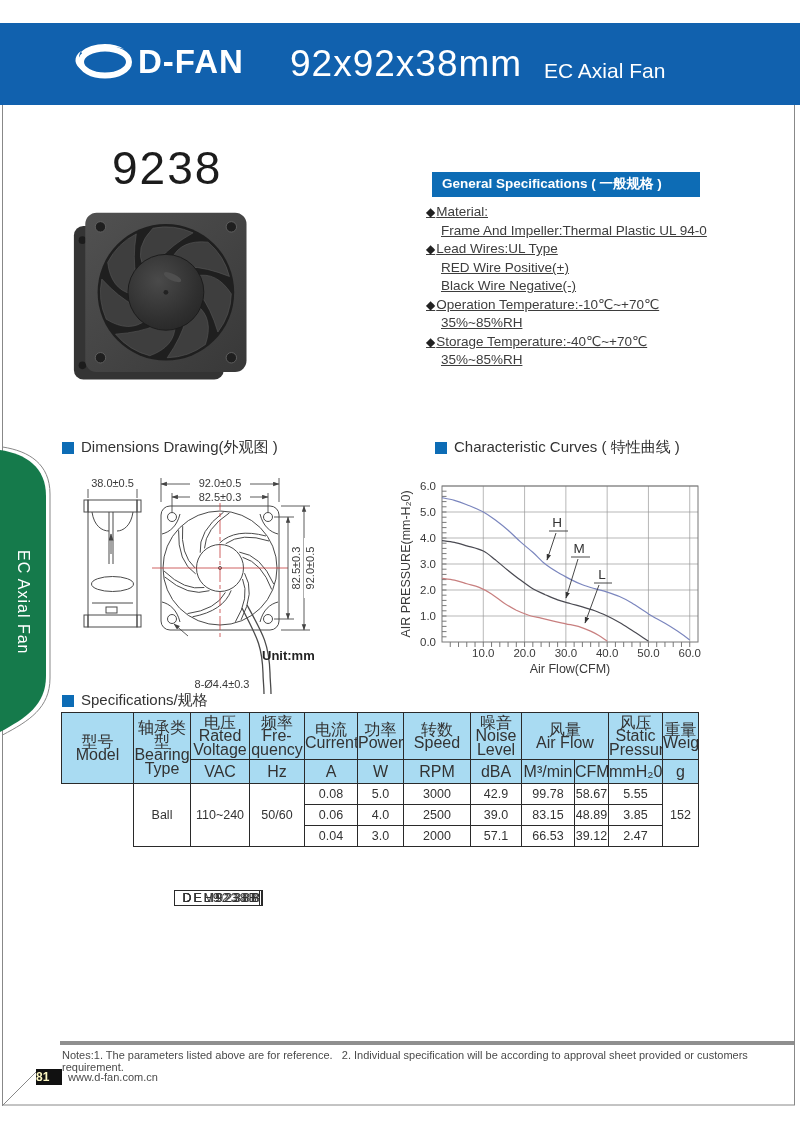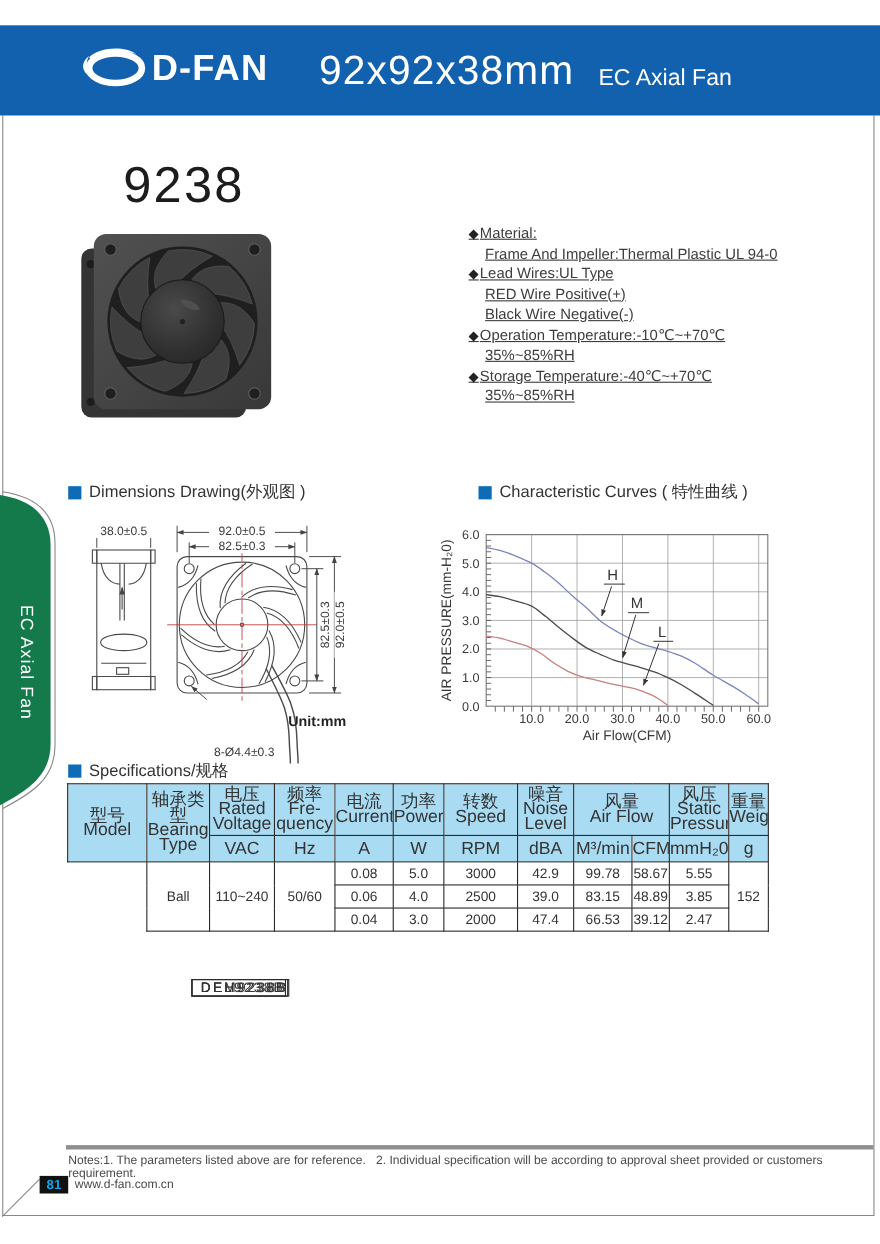--- a/index.html
+++ b/index.html
@@ -48,22 +48,22 @@
     font-weight:normal;font-size:16px;color:#333;padding:0;overflow:hidden;}
   #spec-table thead td{background:#a9dbf2;line-height:13.5px;}
   #spec-table .hmain{height:47px;}
   #spec-table .hunit{height:24px;}
   #spec-table tbody tr{height:21px;}
   #spec-table tbody td{font-size:12.5px;margin-top:36px;}
   #spec-table tbody td.model{text-align:left;padding-left:8px;}
   
   .fbar{position:absolute;left:60px;top:1041px;width:734px;height:4px;background:#8f8f8f;}
   .notes{position:absolute;left:62px;top:1049px;font-size:11px;color:#4a4a4a;white-space:pre-wrap;}
-  .pageno{position:absolute;left:36px;top:1069px;width:26px;height:16px;background:#111;color:#0ea5e9;
-    font-size:12px;font-weight:bold;text-align:center;line-height:16px;}
+  .pageno{position:absolute;left:36px;top:1069px;width:26px;height:16px;background:#111;color:#fef9c3;
+    font-size:12px;font-weight:bold;text-align:left;line-height:16px;}
   .site{position:absolute;left:68px;top:1071px;font-size:11px;color:#4a4a4a;}
 </style>
 </head>
 <body>
 
 <div class="page">
 
   <svg class="frame-svg" width="800" height="1131">
     <line x1="2.5" y1="105" x2="2.5" y2="1105" stroke="#888" stroke-width="1"></line>
     <line x1="794.5" y1="105" x2="794.5" y2="1105" stroke="#888" stroke-width="1"></line>
@@ -118,20 +118,21 @@
         <path d="M108.7,120.7 Q108.8,143.2 82.0,152.9 A69,69 0 0 1 45.9,130.1 Q72.3,128.3 88.9,120.6 A36,36 0 0 0 108.7,120.7 Z" fill="#3e3e3e" stroke="#585858" stroke-width="0.6"></path>
         <path d="M78.0,115.2 Q60.4,129.3 36.1,114.4 A69,69 0 0 1 31.4,72.0 Q49.3,91.5 65.7,99.6 A36,36 0 0 0 78.0,115.2 Z" fill="#3e3e3e" stroke="#585858" stroke-width="0.6"></path>
         <path d="M63.0,87.8 Q41.1,82.8 37.6,54.5 A69,69 0 0 1 67.8,24.4 Q63.7,50.6 67.6,68.5 A36,36 0 0 0 63.0,87.8 Z" fill="#3e3e3e" stroke="#585858" stroke-width="0.6"></path>
         <path d="M75.2,59.0 Q65.4,38.7 85.3,18.4 A69,69 0 0 1 127.7,23.3 Q104.7,36.3 93.1,50.5 A36,36 0 0 0 75.2,59.0 Z" fill="#3e3e3e" stroke="#585858" stroke-width="0.6"></path>
       </g>
     <circle cx="99" cy="86" r="40" fill="url(#hubg)" stroke="#1a1a1a"></circle>
     <ellipse cx="106" cy="70" rx="10" ry="3.5" fill="#4f4f4f" transform="rotate(25 106 70)"></ellipse>
     <circle cx="99" cy="86" r="2.5" fill="#222"></circle>
   </svg>
 
+  <div class="gs-title">General Specifications ( 一般规格 )</div>
   <ul class="gs-list" id="gs-list">
       <li><span class="blt">◆</span><span>Material:</span></li>
       <li class="ind"><span>Frame And Impeller:Thermal Plastic UL 94-0</span></li>
       <li><span class="blt">◆</span><span>Lead Wires:UL Type</span></li>
       <li class="ind"><span>RED Wire Positive(+)</span></li>
       <li class="ind"><span>Black Wire Negative(-)</span></li>
       <li><span class="blt">◆</span><span>Operation Temperature:-10℃~+70℃</span></li>
       <li class="ind"><span>35%~85%RH</span></li>
       <li><span class="blt">◆</span><span>Storage Temperature:-40℃~+70℃</span></li>
       <li class="ind"><span>35%~85%RH</span></li>
@@ -448,21 +449,21 @@
           <td>39.0</td>
           <td>83.15</td>
           <td>48.89</td>
           <td>3.85</td>
         </tr>
         <tr>
           <td class="model">DEL9238B</td>
           <td>0.04</td>
           <td>3.0</td>
           <td>2000</td>
-          <td>47.4</td>
+          <td>57.1</td>
           <td>66.53</td>
           <td>39.12</td>
           <td>2.47</td>
         </tr>
       </tbody>
     </table>
 
   <div class="fbar"></div>
   <div class="notes">Notes:1. The parameters listed above are for reference.   2. Individual specification will be according to approval sheet provided or customers requirement.</div>
   <div class="pageno">81</div>

